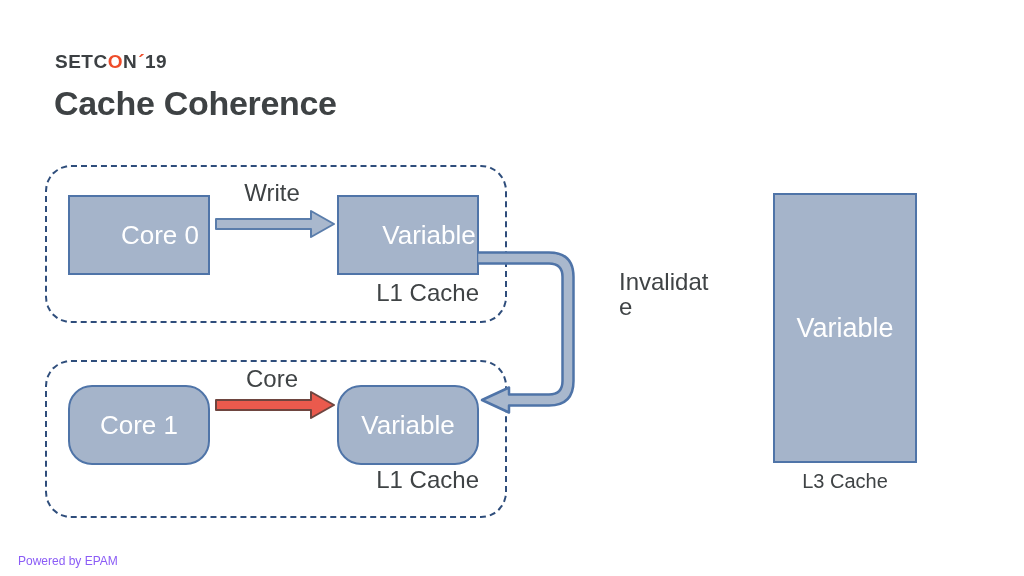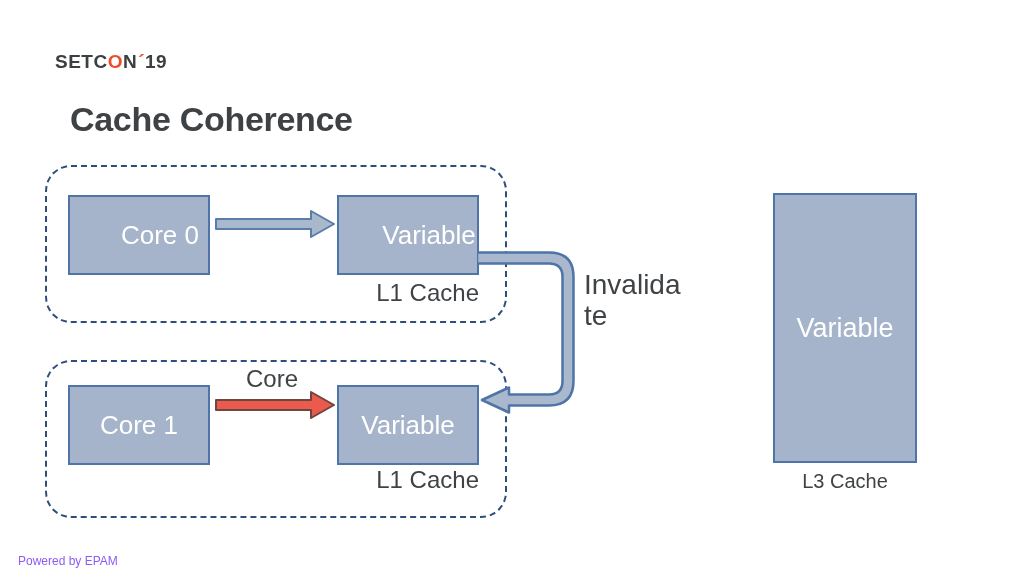--- a/index.html
+++ b/index.html
@@ -9,40 +9,40 @@
   }
   .logo{
     position:absolute;left:55px;top:26px;
     font-size:19px;font-weight:700;color:#3c4043;letter-spacing:.5px;
     white-space:nowrap;
     margin-top:25px;
   }
   .logo .logo-o{color:#ee4c2a;}
   .logo .logo-tick{color:#ee4c2a;font-weight:700;margin-left:1px;}
   .title{
-    position:absolute;left:54px;top:84px;margin:16px;
+    position:absolute;left:54px;top:84px;margin:0;
     font-size:34px;font-weight:600;color:#3e4244;letter-spacing:-0.3px;
   }
   
   .group{
     position:absolute;left:45px;width:462px;height:158px;
     border:2px dashed #2e4d7b;border-radius:26px;box-sizing:border-box;
   }
   .group-0{top:165px;}
   .group-1{top:360px;}
   
   .box{
     position:absolute;background:#a5b4ca;border:2px solid #4f74a8;
     color:#ffffff;display:flex;align-items:center;justify-content:center;
     font-size:26px;box-sizing:border-box;
   }
   .core-box{left:21px;width:142px;height:80px;}
   .var-box{left:290px;width:142px;height:80px;}
   .group-0 .core-box,.group-0 .var-box{top:28px;padding-left:42px;}
-  .group-1 .core-box,.group-1 .var-box{top:23px;}
+  .group-1 .core-box,.group-1 .var-box{top:23px;border-radius:24px;}
   .action-label{
     position:absolute;left:150px;width:150px;text-align:center;
     font-size:24px;color:#3f4345;
   }
   .group-0 .action-label{top:12px;}
   .group-1 .action-label{top:3px;}
   .action-arrow{position:absolute;left:168px;width:122px;height:30px;}
   .group-0 .action-arrow{top:42px;}
   .group-1 .action-arrow{top:28px;}
   .group-0 .action-arrow polygon{fill:#a9b8cd;stroke:#5a7dab;stroke-width:2;stroke-linejoin:round;}
@@ -50,22 +50,22 @@
   .cache-label{
     position:absolute;left:290px;width:142px;text-align:right;
     font-size:24px;color:#3f4345;
   }
   .group-0 .cache-label{top:112px;}
   .group-1 .cache-label{top:104px;}
   
   .invalidate-arrow{position:absolute;left:477px;top:240px;width:106px;height:180px;}
   .invalidate-arrow path{fill:#a9b8cd;stroke:#4f74a8;stroke-width:2.5;stroke-linejoin:round;}
   .invalidate-label{
-    position:absolute;left:584px;top:269px;width:98px;
-    font-size:28px;line-height:31px;color:#3f4345;word-break:break-all;
+    position:absolute;left:619px;top:269px;width:98px;
+    font-size:24px;line-height:25px;color:#3f4345;word-break:break-all;
   }
   
   .l3-box{left:773px;top:193px;width:144px;height:270px;font-size:27px;}
   .l3-label{
     position:absolute;left:773px;top:470px;width:144px;text-align:center;
     font-size:20px;color:#3f4345;
   }
   .footer{
     position:absolute;left:18px;top:554px;
     font-size:12px;color:#8b5cf6;
@@ -79,20 +79,21 @@
   <div class="logo">
     <span>SETC</span><span class="logo-o">O</span><span>N</span><span class="logo-tick">´</span><span>19</span>
   </div>
 
   <h1 class="title">Cache Coherence</h1>
 
   <div class="group group-0">
     <div class="box core-box">
       <span>Core 0</span>
     </div>
+    <div class="action-label">Write</div>
     <svg class="action-arrow" viewBox="0 0 122 30">
       <polygon points="1,10 96,10 96,2 119,15 96,28 96,20 1,20"></polygon>
     </svg>
     <div class="box var-box">
       <span>Variable</span>
     </div>
     <div class="cache-label">L1 Cache</div>
   </div>
 
   <div class="group group-1">

